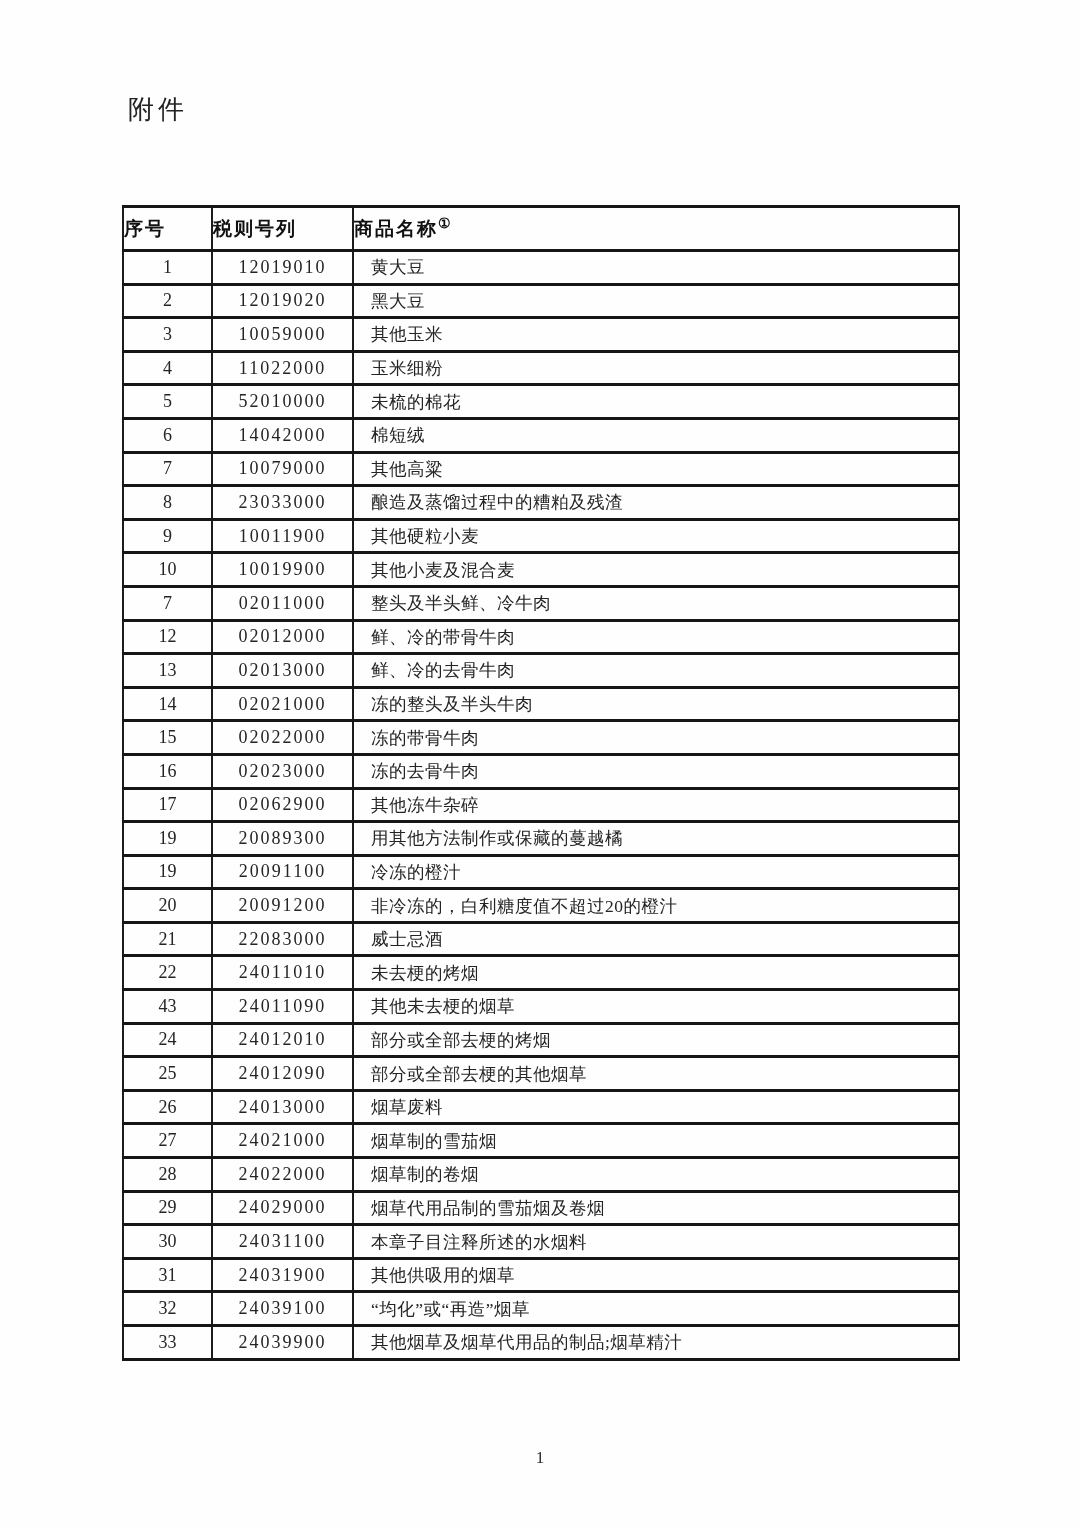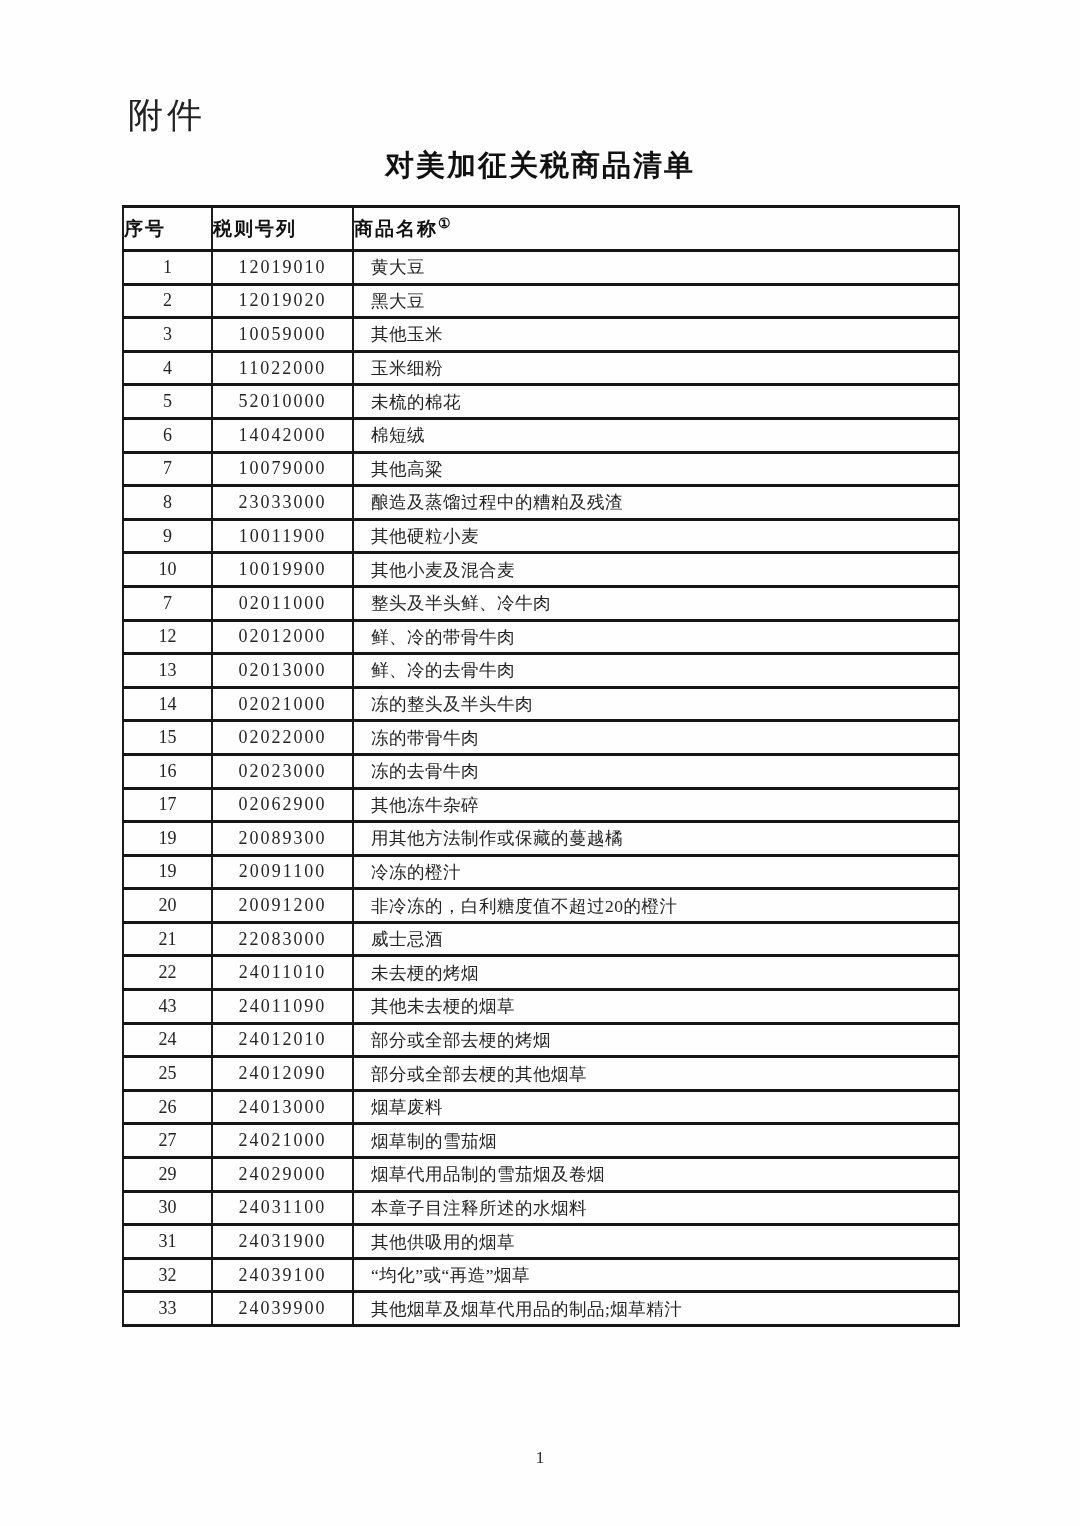--- a/index.html
+++ b/index.html
@@ -14,21 +14,21 @@
   }
   .page {
     position: absolute;
     inset: 0;
     background: #fefefe;
   }
   .attachment-label {
     position: absolute;
     left: 128px;
     top: 92px;
-    font-size: 35px;
+    font-size: 26px;
     letter-spacing: 4px;
     color: #222;
   }
   .doc-title {
     position: absolute;
     left: 0;
     top: 146px;
     width: 100%;
     text-align: center;
     font-size: 29px;
@@ -88,21 +88,20 @@
     color: #2a2a2a;
   }
 </style>
 </head>
 <body>
 
 <div class="page">
 
   <div class="attachment-label">附件</div>
 
-  <div class="doc-title">对美加征关税商品清单</div>
 
   <table class="tariff-table">
     <colgroup>
       <col class="col-no">
       <col class="col-code">
       <col class="col-name">
     </colgroup>
     <thead>
       <tr>
         <th>序号</th>
@@ -242,20 +241,25 @@
           <td class="c0">26</td>
           <td class="c1">24013000</td>
           <td class="c2">烟草废料</td>
         </tr>
         <tr>
           <td class="c0">27</td>
           <td class="c1">24021000</td>
           <td class="c2">烟草制的雪茄烟</td>
         </tr>
         <tr>
+          <td class="c0">28</td>
+          <td class="c1">24022000</td>
+          <td class="c2">烟草制的卷烟</td>
+        </tr>
+        <tr>
           <td class="c0">29</td>
           <td class="c1">24029000</td>
           <td class="c2">烟草代用品制的雪茄烟及卷烟</td>
         </tr>
         <tr>
           <td class="c0">30</td>
           <td class="c1">24031100</td>
           <td class="c2">本章子目注释所述的水烟料</td>
         </tr>
         <tr>

